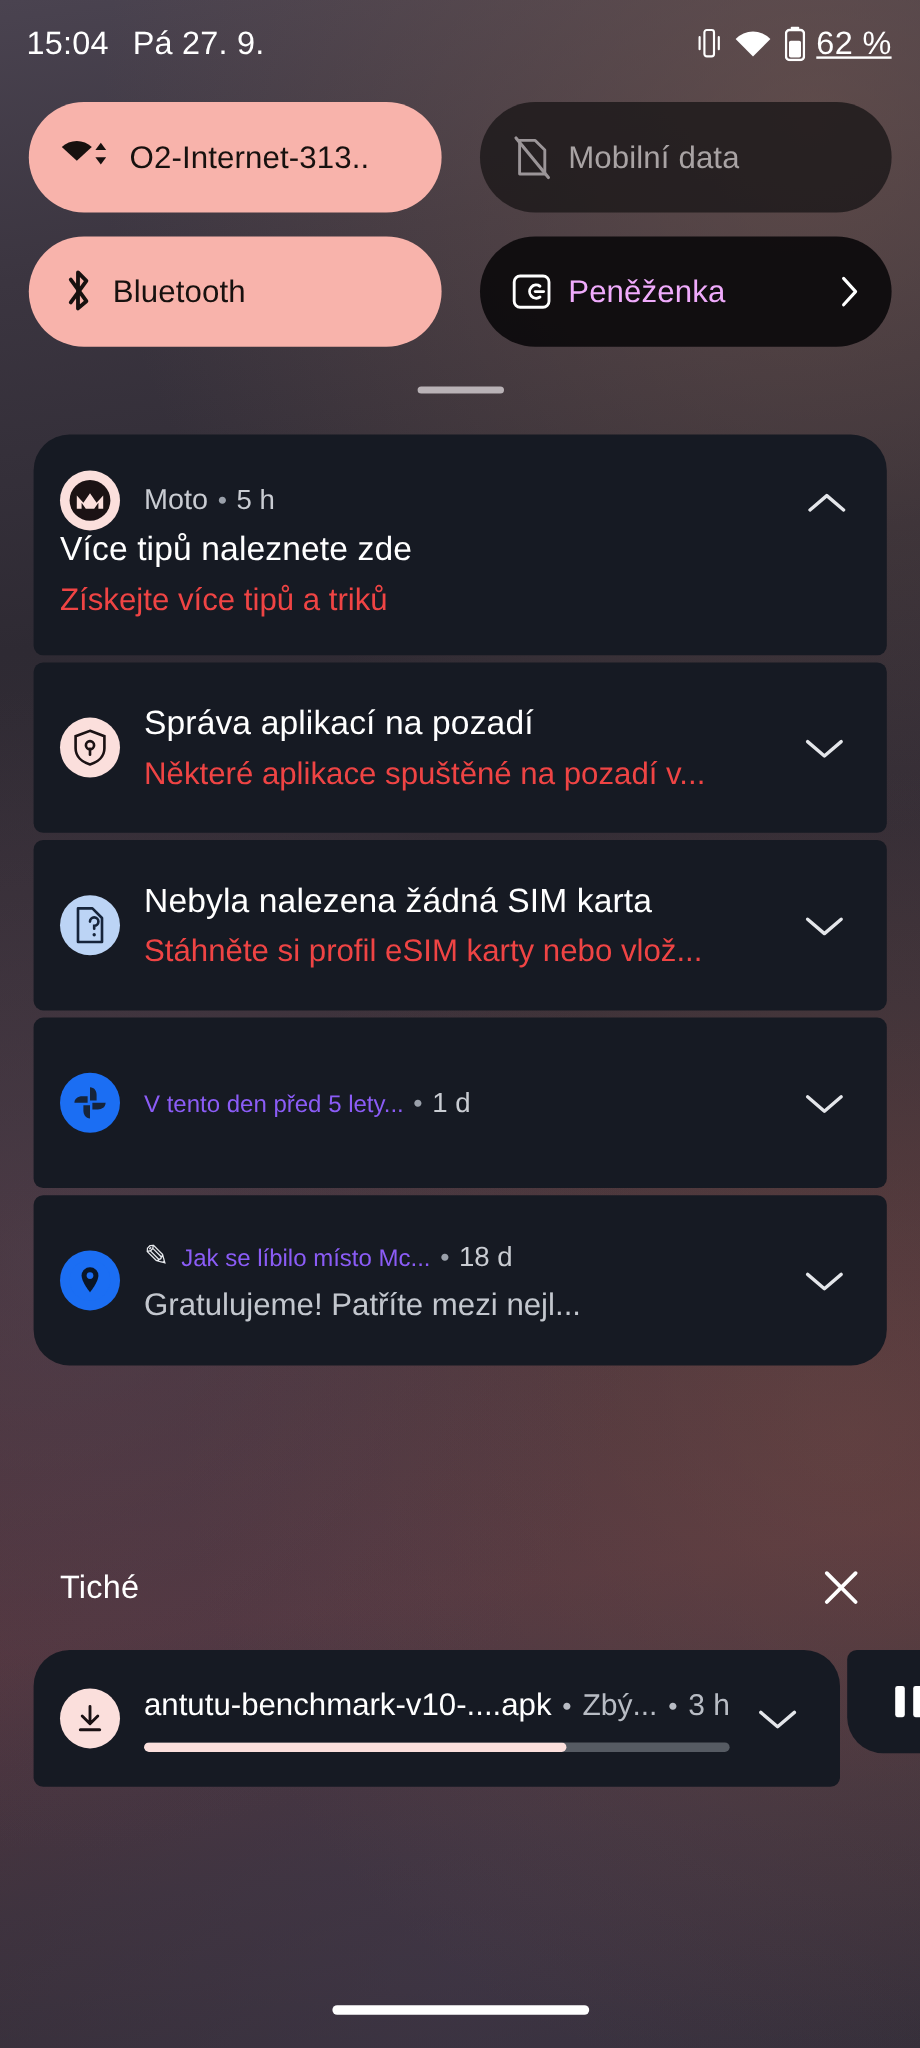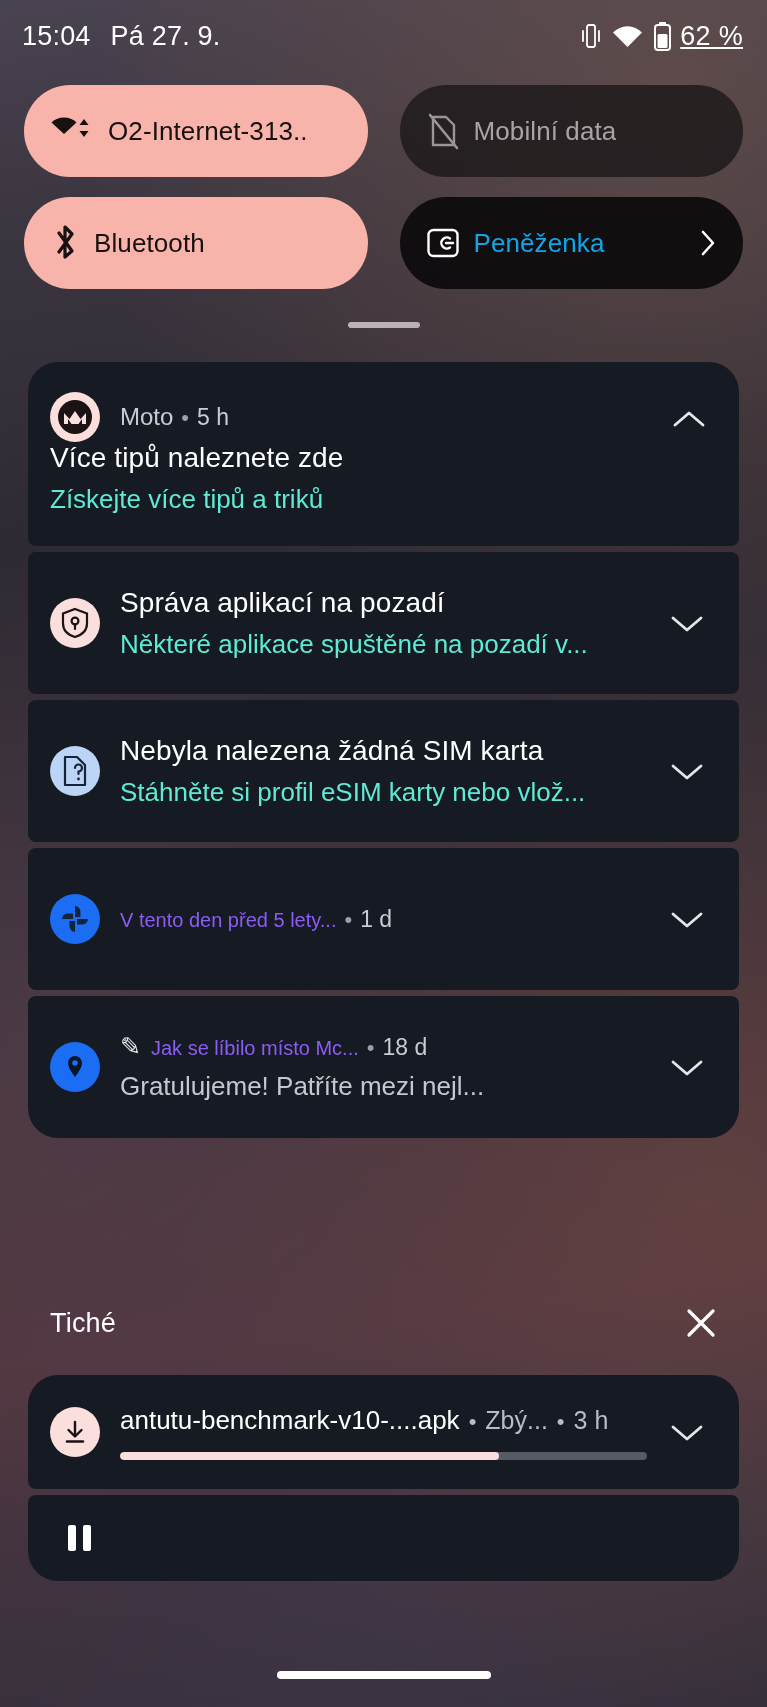--- a/index.html
+++ b/index.html
@@ -42,21 +42,21 @@
   }
   .tile {
     height: 92px; border-radius: 46px;
     display: flex; align-items: center;
     padding: 0 26px;
     gap: 14px;
     overflow: hidden;
   }
   .tile.on { background: #f8b3ab; color: #17110f; }
   .tile.off { background: rgba(28,24,26,0.82); color: #a9a3a4; }
-  .tile.off.bright { background: rgba(12,10,12,0.92); color: #0ea5e9; }
+  .tile.off.bright { background: rgba(12,10,12,0.92); color: #f0abfc; }
   .tile-label {
     font-size: 26px; white-space: nowrap; overflow: hidden; text-overflow: clip;
     letter-spacing: .1px;
   }
   .tile.on .tile-label { font-weight: 400; }
   .tile-icon { flex: 0 0 auto; display: flex; align-items: center; }
   .tile-chev { margin-left: auto; flex: 0 0 auto; display: flex; align-items: center; }
 
   
   .handle-wrap { position: absolute; top: 322px; left: 0; right: 0; display: flex; justify-content: center; }
@@ -91,21 +91,21 @@
   .n-body { flex: 1 1 auto; min-width: 0; }
   .n-header { display: flex; align-items: baseline; gap: 0; font-size: 24px; color: #c9ccd2; }
   .n-app { color: #c9ccd2; font-size: 24px; }
   .n-sep { color: #9aa0aa; padding: 0 8px; font-size: 22px; }
   .n-time { color: #c9ccd2; font-size: 23px; }
   .n-title {
     color: #ffffff; font-size: 28px; letter-spacing: .1px;
     white-space: nowrap; overflow: hidden; text-overflow: ellipsis;
   }
   .n-text {
-    color: #5eead4; font-size: 26px; margin-top: 10px;
+    color: #ef4444; font-size: 26px; margin-top: 10px;
     white-space: nowrap; overflow: hidden; text-overflow: ellipsis;
   }
   .n-title-row { display: flex; align-items: baseline; min-width: 0; }
   .n-title-inline {
     color: #8b5cf6; font-size: 20px;
     white-space: nowrap; overflow: hidden; text-overflow: ellipsis;
     max-width: 420px;
   }
   .n-sub-inline { color: #c3c7ce; font-size: 26px; margin-top: 10px;
     white-space: nowrap; overflow: hidden; text-overflow: ellipsis; }
@@ -137,21 +137,21 @@
 
   
   .silent-header {
     position: absolute; left: 50px; right: 40px; top: 1297px;
     display: flex; align-items: center; justify-content: space-between;
   }
   .silent-title { color: #ffffff; font-size: 27px; letter-spacing: .2px; }
   .silent-close { width: 52px; height: 52px; display: flex; align-items: center; justify-content: center; }
 
   .dl-stack { position: absolute; left: 28px; right: 28px; top: 1375px;
-    display: flex; flex-direction: column; gap: 6px; }
+    display: flex; flex-direction: row; gap: 6px; }
   .dl-card { background: #161a23; border-radius: 30px 30px 8px 8px; height: 114px;
     display: flex; align-items: center; padding: 0 22px; }
   .dl-icon { flex: 0 0 auto; width: 50px; height: 50px; border-radius: 50%;
     background: #fbdfdc; display: flex; align-items: center; justify-content: center;
     margin-right: 20px; }
   .dl-body { flex: 1 1 auto; min-width: 0; }
   .dl-line { display: flex; align-items: baseline; min-width: 0; white-space: nowrap; }
   .dl-name { color: #ffffff; font-size: 26px; overflow: hidden; text-overflow: ellipsis; max-width: 400px; }
   .dl-meta { color: #b8bcc4; font-size: 25px; }
   .dl-dot { color: #b8bcc4; padding: 0 9px; font-size: 22px; }

